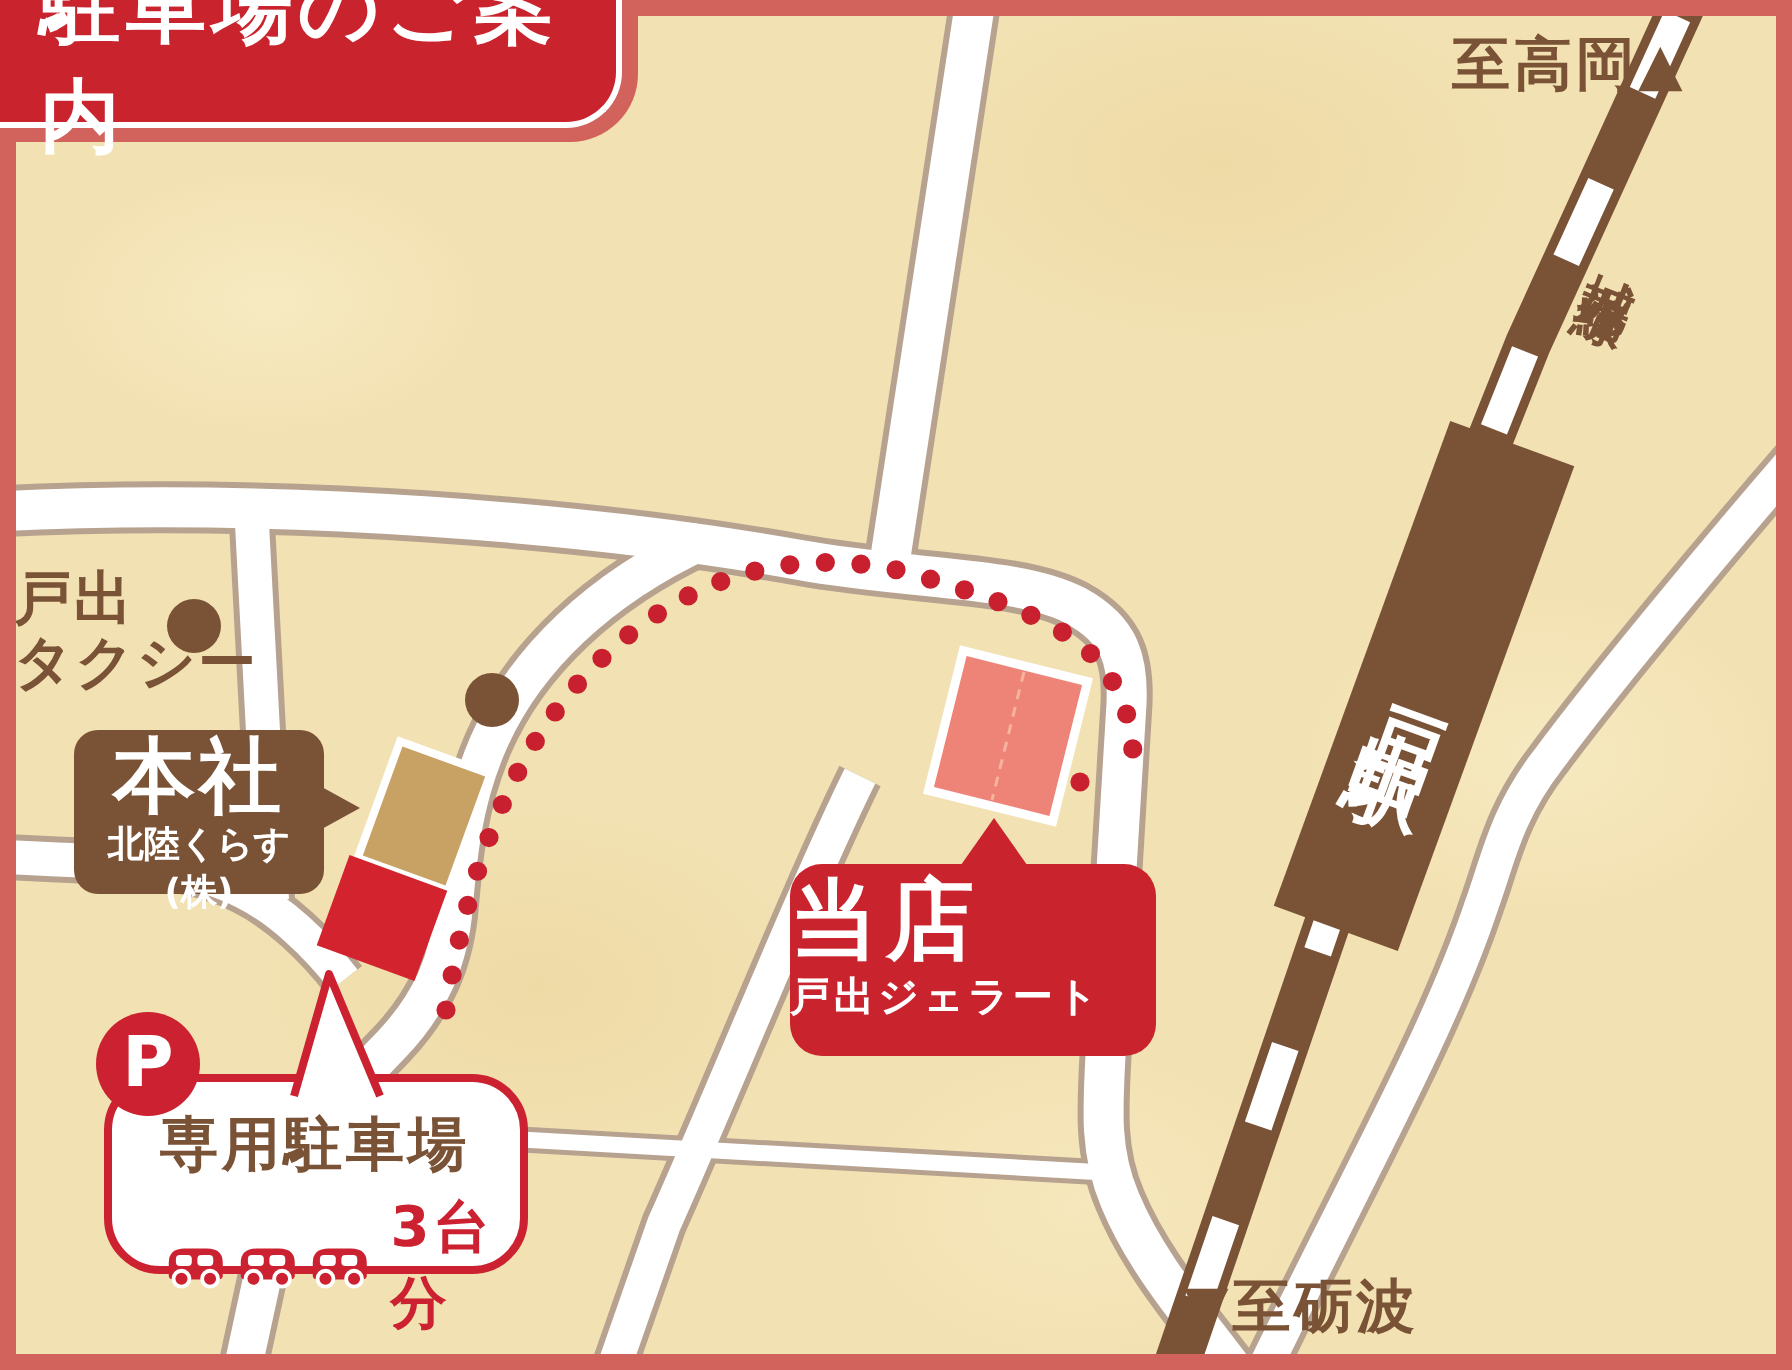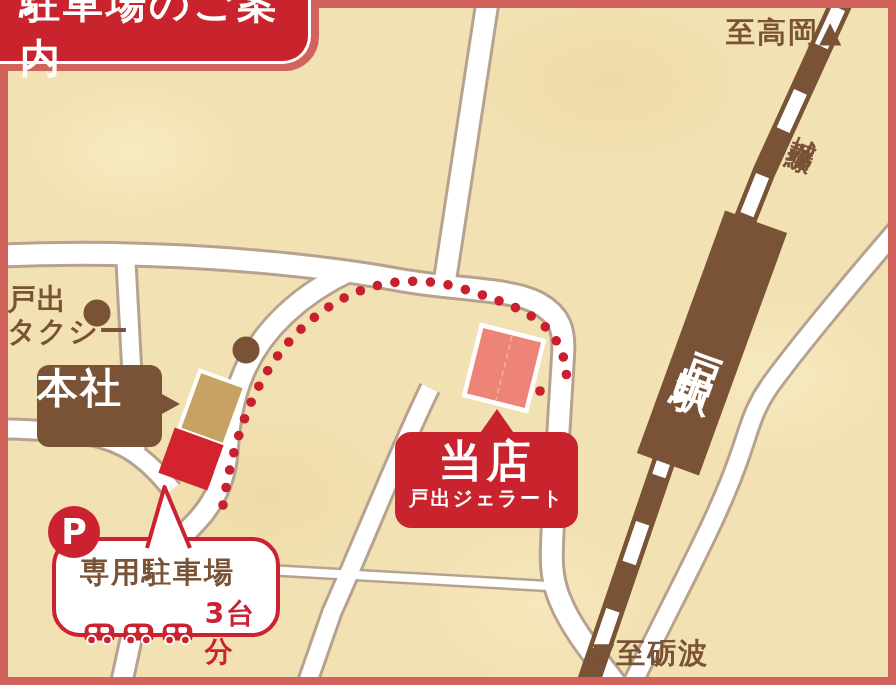--- a/index.html
+++ b/index.html
@@ -24,44 +24,44 @@
   }
   .station-name{
     position:absolute;z-index:5;color:#fff;font-weight:bold;font-size:40px;
     writing-mode:vertical-rl;text-orientation:upright;letter-spacing:12px;
     transform:rotate(20deg);transform-origin:50% 50%;
     display:flex;align-items:center;justify-content:center;
   }
   
   .honsha{
     position:absolute;left:37px;top:365px;width:125px;height:82px;z-index:10;
-    background:#7a5236;border-radius:12px;color:#fff;text-align:left;
+    background:#7a5236;border-radius:12px;color:#fff;text-align:center;
   }
   .honsha .big{font-size:41px;font-weight:bold;line-height:1.05;margin-top:2px;letter-spacing:2px;}
   .honsha .sub{font-size:18px;font-weight:bold;letter-spacing:0;}
   .honsha-tip{
     position:absolute;left:160px;top:393px;z-index:10;width:0;height:0;
     border-top:11px solid transparent;border-bottom:11px solid transparent;
     border-left:20px solid #7a5236;
   }
   
   .touten{
     position:absolute;left:395px;top:432px;width:183px;height:96px;z-index:10;
-    background:#c9232d;border-radius:16px;color:#fff;text-align:center;
+    background:#c9232d;border-radius:16px;color:#fff;
   }
   .touten .big{font-size:44px;font-weight:bold;line-height:1.1;margin-top:5px;letter-spacing:4px;}
   .touten .sub{font-size:20px;font-weight:bold;letter-spacing:2px;}
   .touten-tip{
     position:absolute;left:478px;top:409px;z-index:10;width:0;height:0;
     border-left:19px solid transparent;border-right:19px solid transparent;
     border-bottom:27px solid #c9232d;
   }
   
   .bubble{
-    position:absolute;left:52px;top:537px;width:228px;height:100px;z-index:10;
+    position:absolute;left:52px;top:537px;width:212px;height:100px;z-index:10;
     background:#fff;border:4px solid #cc2130;border-radius:28px;box-sizing:border-box;
   }
   .bubble .plabel{position:absolute;left:24px;top:12px;font-size:29px;font-weight:bold;color:#7a5236;letter-spacing:2px;white-space:nowrap;}
   .bubble .cars{position:absolute;left:26px;top:54px;display:flex;align-items:center;gap:4px;}
   .bubble .cap{font-size:28px;font-weight:bold;color:#cc2130;margin-left:6px;letter-spacing:2px;}
   .pbadge{
     position:absolute;left:48px;top:506px;width:52px;height:52px;z-index:12;
     background:#cc2130;border-radius:50%;color:#fff;font-size:35px;font-weight:bold;
     display:flex;align-items:center;justify-content:center;
   }
@@ -144,20 +144,21 @@
   <div class="station-name" style="left:676px;top:231px;width:72px;height:224px;">戸出駅</div>
   <div class="txt dir" style="left:592px;top:634px;">▼至砺波</div>
 
   <div class="txt poi" style="left:7px;top:283px;">
     <div>戸出</div>
     <div>タクシー</div>
   </div>
 
   <div class="honsha">
     <div class="big">本社</div>
+    <div class="sub">北陸くらす(株)</div>
   </div>
   <div class="honsha-tip"></div>
 
   <div class="touten-tip"></div>
   <div class="touten">
     <div class="big">当店</div>
     <div class="sub">戸出ジェラート</div>
   </div>
 
   <div class="bubble">

